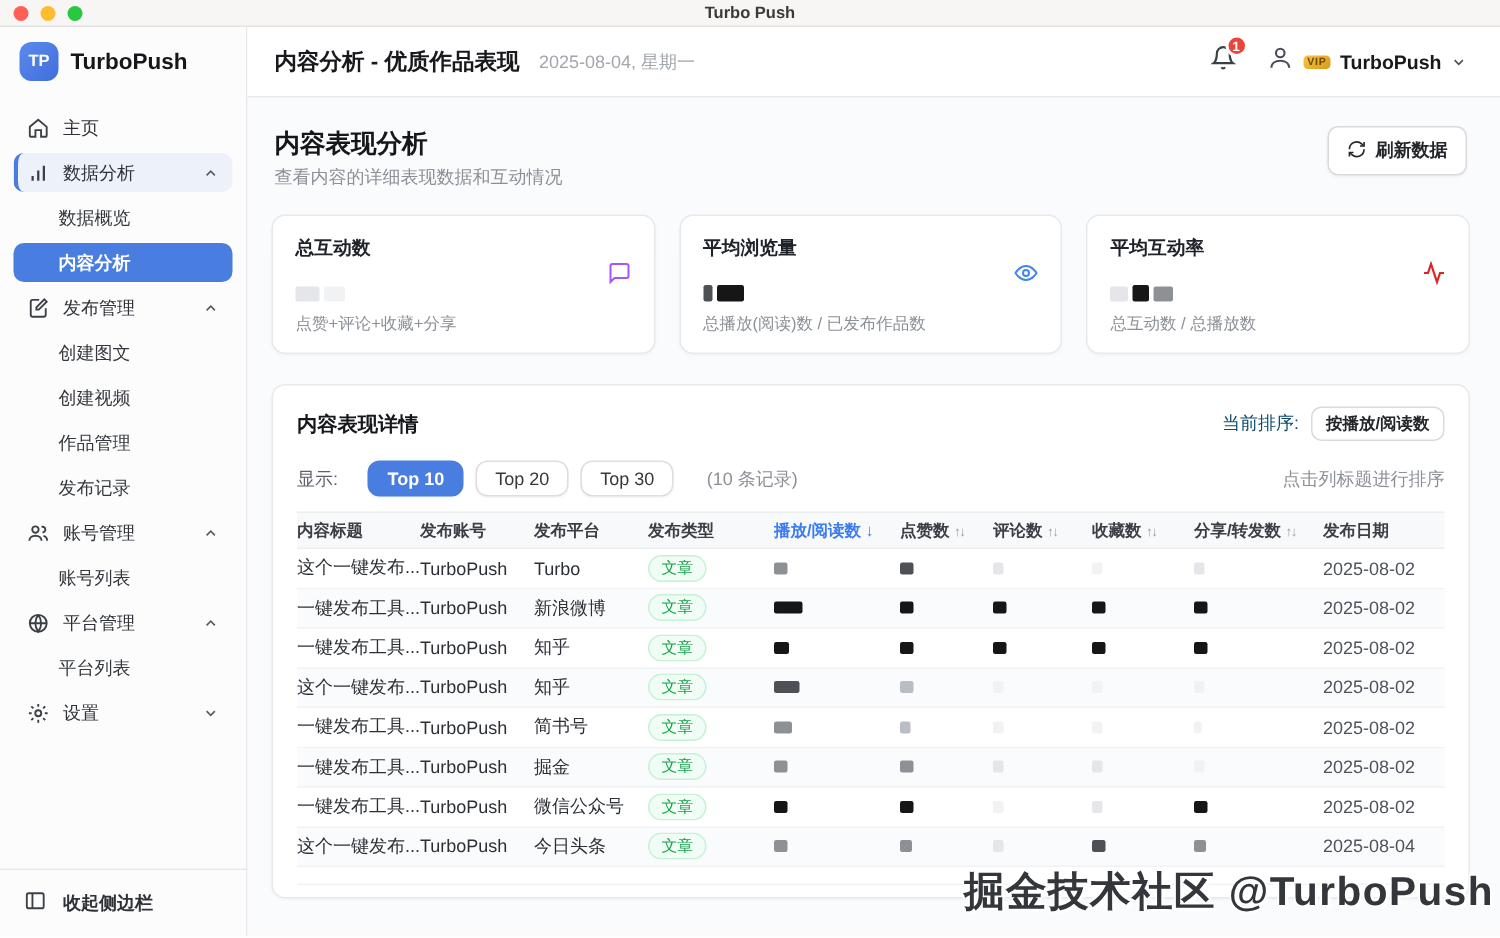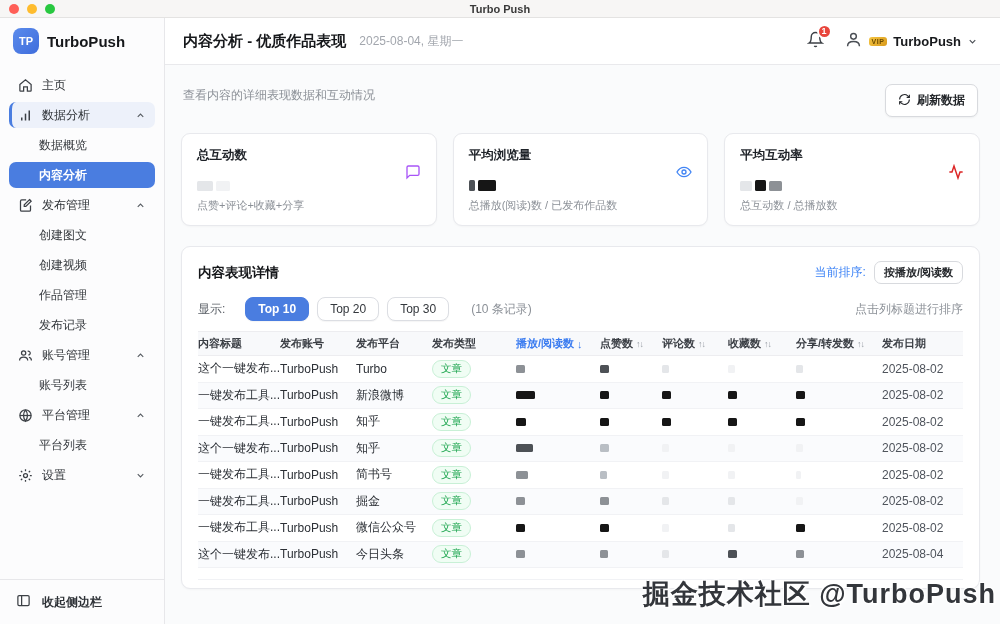--- a/index.html
+++ b/index.html
@@ -73,21 +73,21 @@
   .sc-icon { margin-left:auto; display:flex; } .sc-icon svg { width:16px; height:16px; }
   .sc-value { margin-top:auto; display:flex; align-items:center; gap:3px; height:13px; }
   .sc-desc { font-size:11px; color:#8b9097; margin-top:7px; white-space:nowrap; }
   .rblock { display:inline-block; border-radius:1.5px; }
 
   .table-card { background:#fff; border:1px solid #e8e9ed; border-radius:9px; padding:14px 16px 0;
     height:343px; overflow:hidden; box-shadow:0 1px 2px rgba(16,24,40,.03); }
   .tc-head { display:flex; align-items:center; margin-bottom:13px; }
   .tc-title { font-size:13.5px; font-weight:700; color:#15171a; }
   .tc-sort { margin-left:auto; display:flex; align-items:center; gap:8px; }
-  .tc-sort-label { font-size:12px; color:#3b82f6; }
+  .tc-sort-label { font-size:12px; color:#0c4a6e; }
   .tc-sort-badge { border:1px solid #d8dade; border-radius:7px; background:#fff; padding:3px 9px;
     font-size:11px; font-weight:700; color:#24272b; }
   .tc-controls { display:flex; align-items:center; gap:20px; margin-bottom:10px; }
   .show-label { font-size:12px; color:#5d6269; }
   .pill { border-radius:8px; padding:4px 12px; font-size:12px; border:1px solid #dcdee3; background:#fff;
     color:#34383d; cursor:pointer; box-shadow:0 1px 1px rgba(0,0,0,.04); }
   .pill.active { background:#4a7de0; border-color:#4a7de0; color:#fff; font-weight:700; }
   .records { font-size:12px; color:#8b9097; margin-left:2px; }
   .sort-hint { margin-left:auto; font-size:12px; color:#8b9097; }
 
@@ -270,20 +270,21 @@
                 <polyline points="6 9 12 15 18 9"></polyline>
               </svg>
             </span>
         </div>
       </div>
     </div>
 
     <div class="content">
       <div class="page-head">
         <div>
+          <div class="page-title">内容表现分析</div>
           <div class="page-sub">查看内容的详细表现数据和互动情况</div>
         </div>
         <button class="refresh-btn">
           <span><svg viewBox="0 0 24 24" fill="none" stroke="currentColor" stroke-width="2">
                 <path d="M3 12a9 9 0 0 1 15-6.7L21 8"></path>
                 <polyline points="21 3 21 8 16 8"></polyline>
                 <path d="M21 12a9 9 0 0 1-15 6.7L3 16"></path>
                 <polyline points="3 21 3 16 8 16"></polyline>
               </svg></span>
           <span>刷新数据</span>

